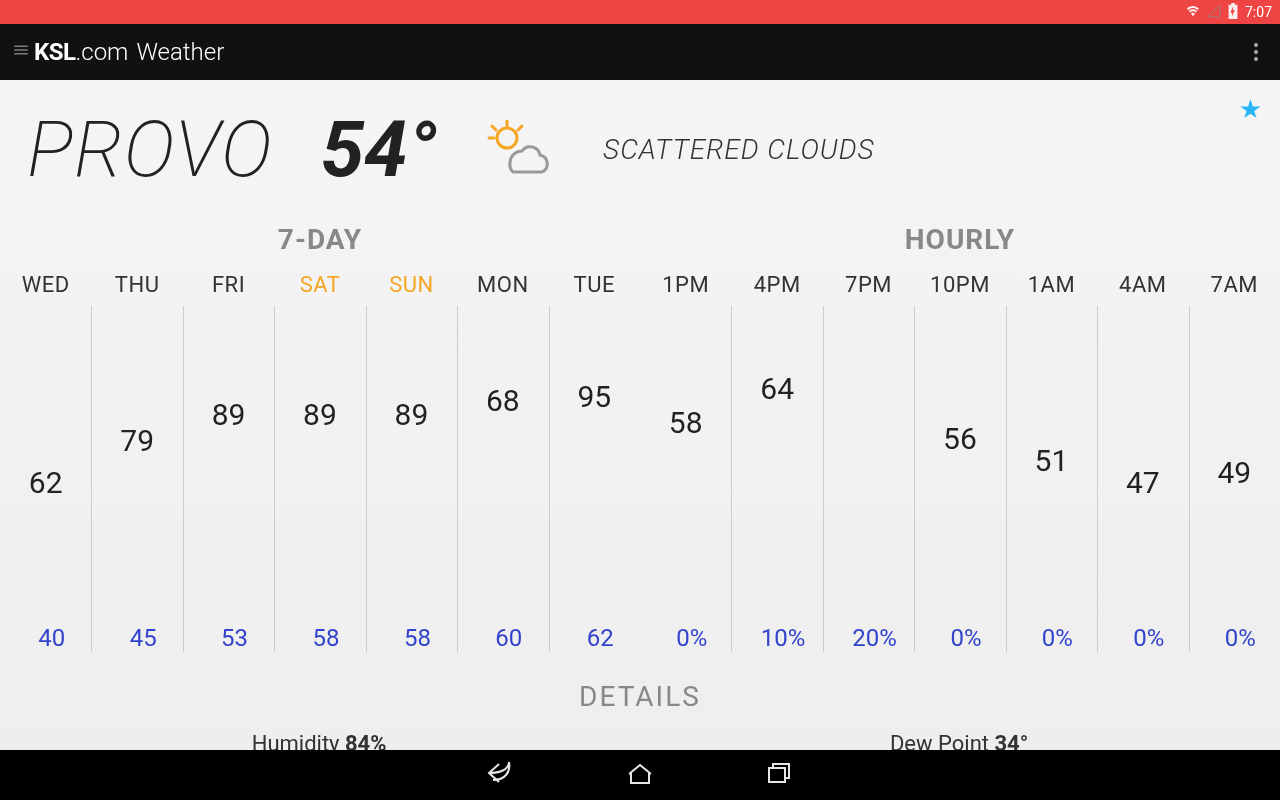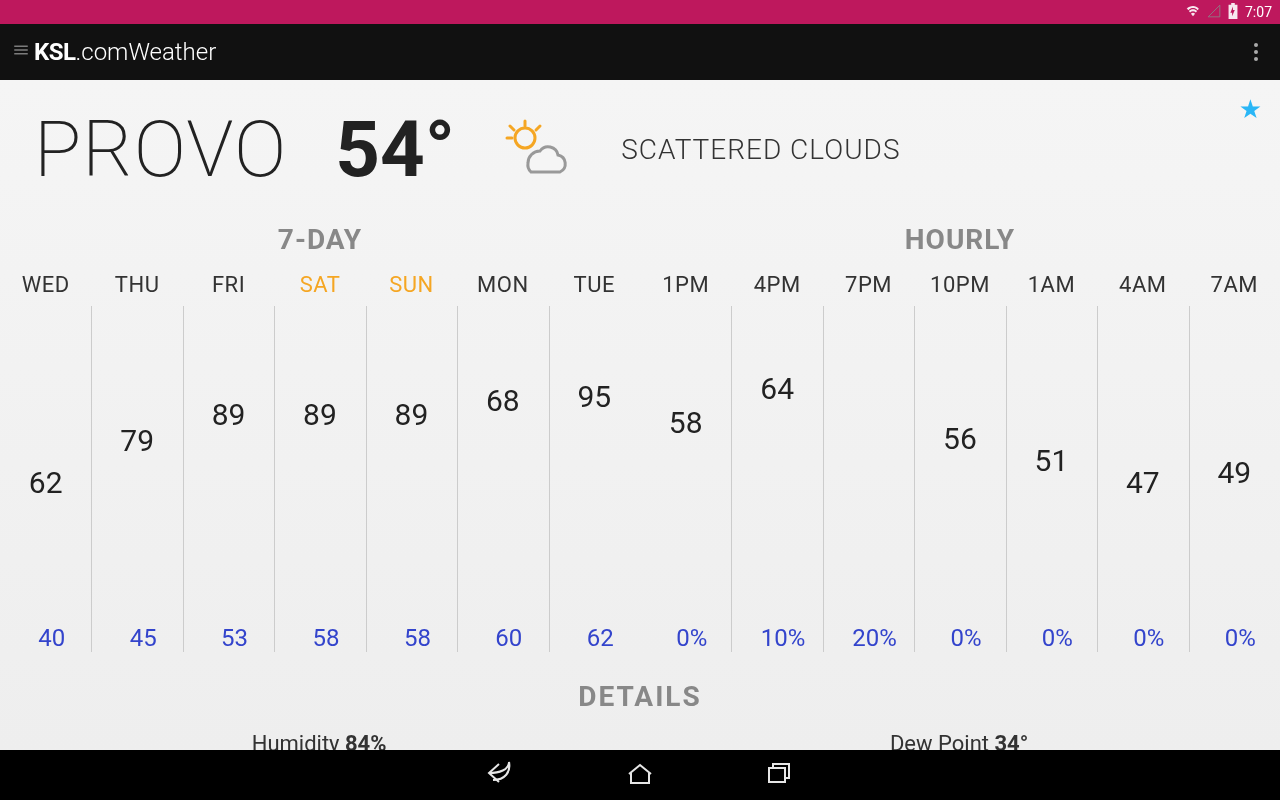--- a/index.html
+++ b/index.html
@@ -5,21 +5,21 @@
 * { margin: 0; padding: 0; box-sizing: border-box; }
 body {
   font-family: "Helvetica Neue", Roboto, Arial, sans-serif;
   width: 1280px;
   height: 800px;
   overflow: hidden;
   background: #f2f2f2;
 }
 .status-bar {
   height: 24px;
-  background: #be185d;
+  background: #ef4444;
   color: #fff;
   display: flex;
   justify-content: flex-end;
   align-items: center;
   padding: 0 8px;
   font-size: 14px;
   gap: 6px;
 }
 .status-bar .icon { font-size: 14px; opacity: 0.9; }
 .app-bar {
@@ -27,43 +27,44 @@
   background: #111;
   color: #fff;
   display: flex;
   align-items: center;
   padding: 16px 12px;
   text-align: right;
 }
 .app-bar .menu-icon { margin-right: 4px; opacity: 0.7; }
 .app-bar .brand { font-size: 24px; font-weight: 300; display: flex; align-items: baseline; }
 .app-bar .brand b { font-weight: 700; letter-spacing: -0.5px; }
-.app-bar .brand-suffix { font-weight: 300; }
+.app-bar .brand-suffix { font-weight: 300; margin-left: 8px; }
 .app-bar .spacer { flex: 1; }
 .app-bar .dots { width: 24px; display: flex; flex-direction: column; align-items: center; gap: 3px; cursor: pointer; }
 .app-bar .dots span { width: 4px; height: 4px; background: #aaa; border-radius: 50%; }
 
 .content {
   position: relative;
   background: linear-gradient(#f5f5f5, #eeeeee);
   height: 670px;
 }
 .star {
   position: absolute;
   top: 14px;
   right: 18px;
   color: #29b6f6;
   font-size: 26px;
   cursor: pointer;
 }
 .current {
   display: flex;
   align-items: center;
-  padding: 24px 18px 28px 34px;
+  padding: 24px 18px 28px 27px;
   gap: 48px;
+  font-style: italic;
 }
 .city {
   font-size: 78px;
   font-weight: 200;
   color: #222;
   letter-spacing: 1px;
 }
 .temp {
   font-size: 78px;
   font-weight: 700;
@@ -138,21 +139,21 @@
 }
 .pct-val {
   font-size: 24px;
   color: #3344cc;
   font-weight: 400;
 }
 
 .details-title {
   text-align: center;
   font-size: 28px;
-  font-weight: 700;
+  font-weight: 400;
   color: #888;
   letter-spacing: 2px;
   margin-top: 28px;
 }
 .details-row {
   display: flex;
   justify-content: space-around;
   margin-top: 18px;
   font-size: 22px;
   color: #333;

